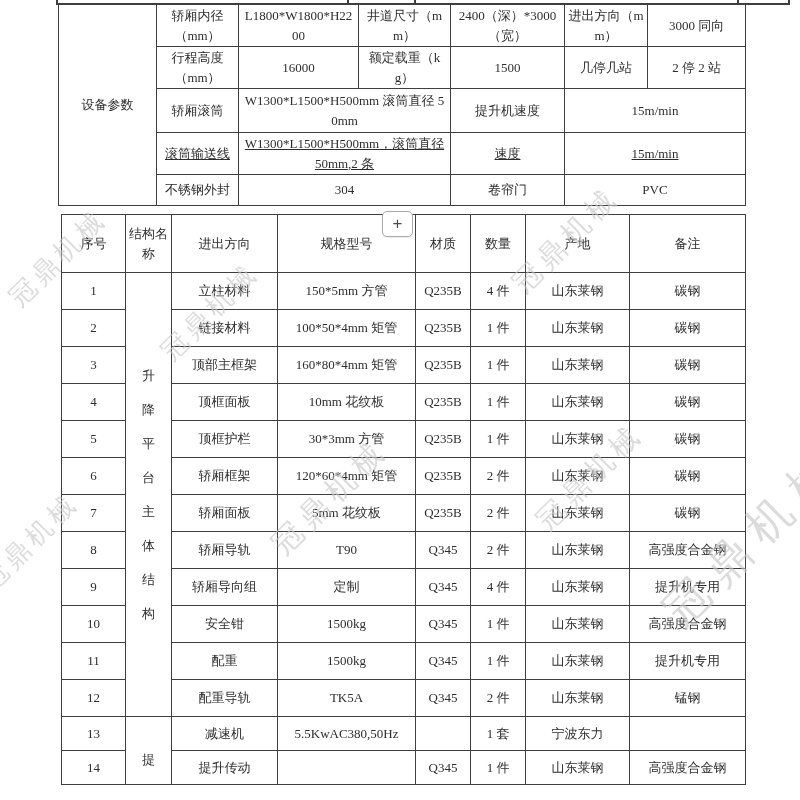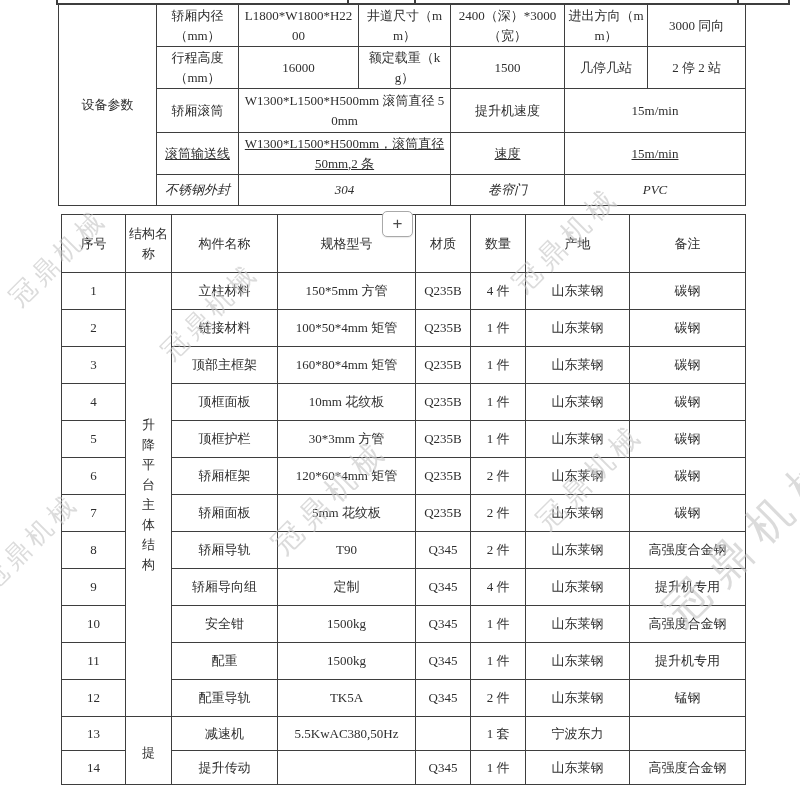--- a/index.html
+++ b/index.html
@@ -10,22 +10,22 @@
   table{border-collapse:collapse;table-layout:fixed;position:absolute;background:transparent;}
   td{
     border:1.5px solid #3e3e3e;text-align:center;vertical-align:middle;
     font-size:13px;line-height:1.5;padding:1px 3px;overflow:hidden;
     word-break:break-all;
   }
   .t1{left:58px;top:4px;width:687px;}
   .t2{left:61px;top:214px;width:684px;}
   tr.h58{height:58px;} tr.r37{height:37px;} tr.r34{height:34px;}
   tr.r38{height:38px;} tr.r40{height:40px;} tr.r44{height:44px;margin-top:20px;}
-  tr.r41{height:41px;text-decoration:underline;} tr.r31{height:31px;font-style:italic;}
-  .vtext{display:inline-block;width:15px;line-height:20px;word-break:break-all;}
+  tr.r41{height:41px;text-decoration:underline;} tr.r31{height:31px;}
+  .vtext{display:inline-block;width:15px;line-height:34px;word-break:break-all;}
   td.group2{padding-top:26px;vertical-align:top;}
   .plus-btn{
     position:absolute;left:382px;top:211px;width:31px;height:26px;
     background:#ffffff;border:1px solid #a9a9a9;border-radius:5px;
     display:flex;align-items:center;justify-content:center;
     font-size:17px;color:#4a4a4a;z-index:10;box-sizing:border-box;
     box-shadow:0 1px 1px rgba(0,0,0,0.08);cursor:pointer;
     font-family:"Liberation Sans","DejaVu Sans",sans-serif;
   }
   .wm{
@@ -112,21 +112,21 @@
         <col style="width:138px">
       <col style="width:55px">
         <col style="width:55px">
         <col style="width:104px">
         <col style="width:116px">
     </colgroup>
     <tbody>
         <tr class="h58">
       <td>序号</td>
       <td>结构名称</td>
-      <td>构件名称</td>
+      <td>进出方向</td>
       <td>规格型号</td>
       <td>材质</td>
       <td>数量</td>
       <td>产地</td>
       <td>备注</td>
     </tr>
     <tr class="r37">
       <td>1</td>
       <td rowspan="12"><span class="vtext">升降平台主体结构</span></td>
       <td>立柱材料</td>

